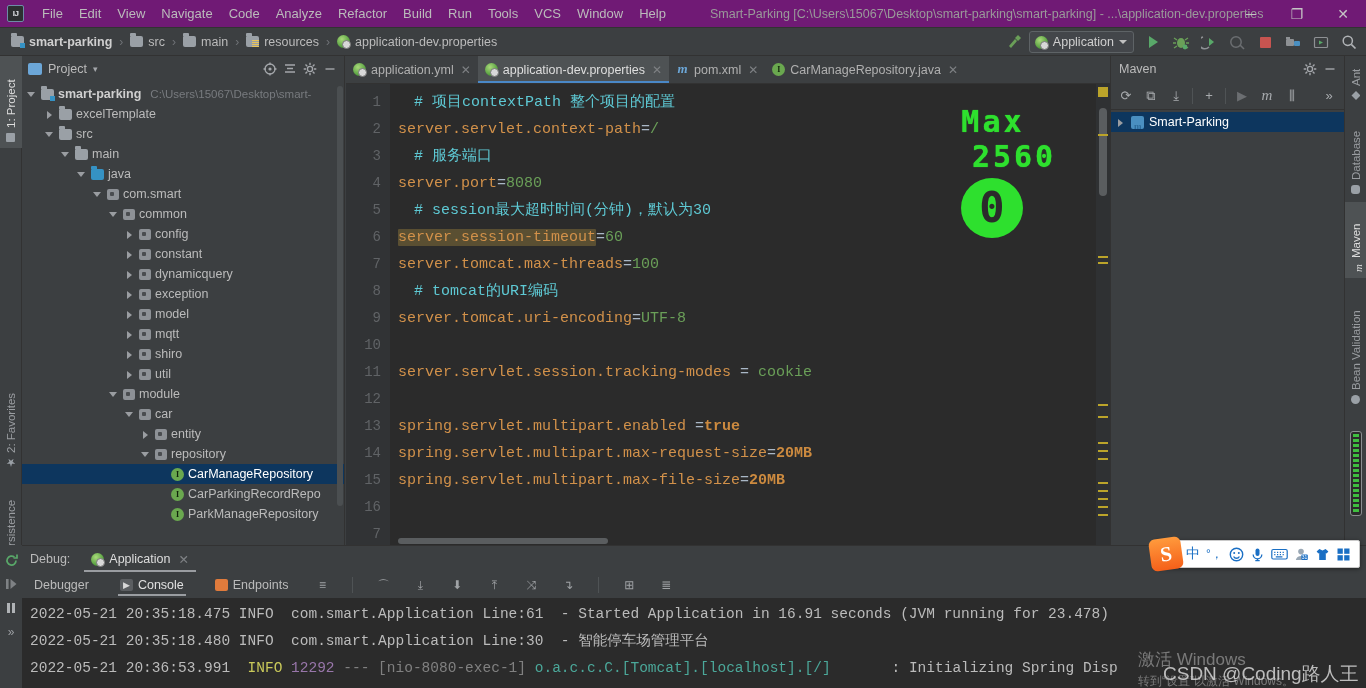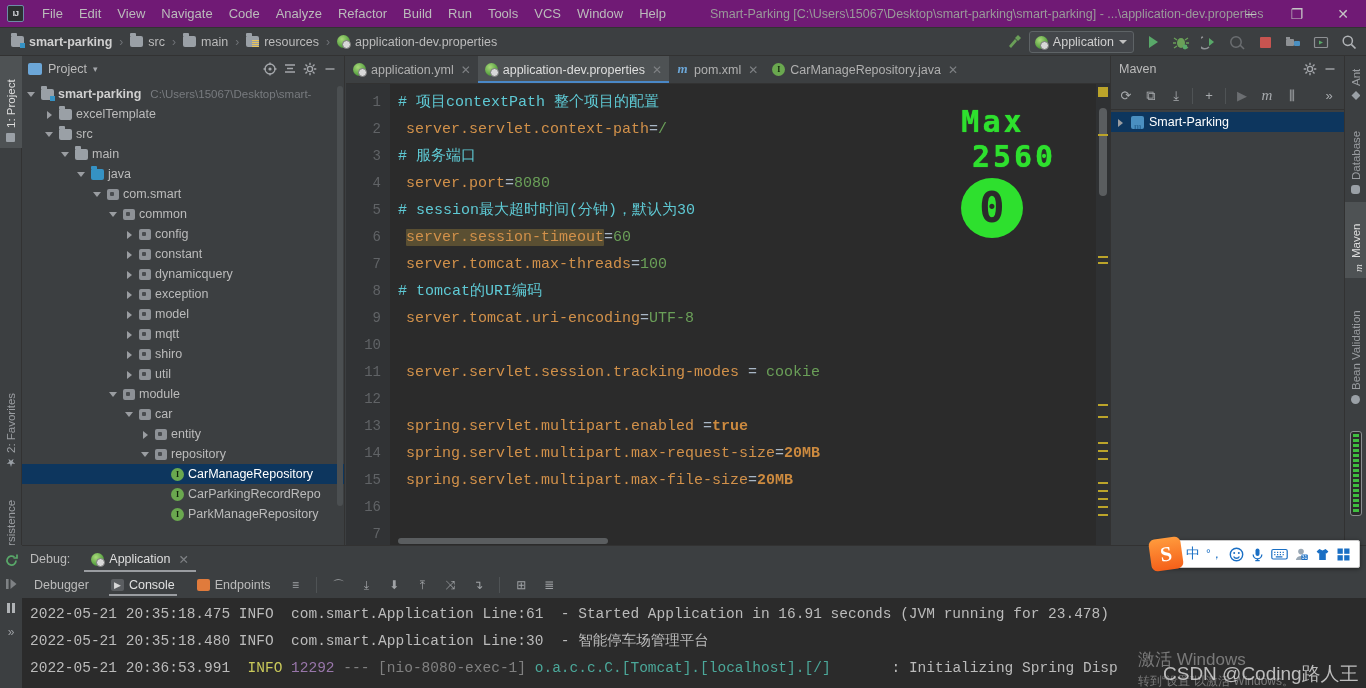--- a/index.html
+++ b/index.html
@@ -224,22 +224,22 @@
     position: relative; overflow: hidden;
   }
   .cline {
     height: 27px; line-height: 27px; font-size: 15px; white-space: pre;
     font-family: "Liberation Mono", monospace;
   }
   .cline.hl-bg { position: relative; }
   .cline .hl {
     background: #5a4f32; border-radius: 1px;
   }
-  .c-comment { color: #5ec9d4; }
-  .c-key { color: #d2914a; margin-left: 8px; }
+  .c-comment { color: #5ec9d4; margin-left: 16px; }
+  .c-key { color: #d2914a; }
   .c-val { color: #6a9f58; }
   .c-op { color: #a9b7c6; }
   .c-bool { color: #cc8a3f; font-weight: bold; }
 
   
   .ed-scroll {
     position: absolute; right: 0; top: 0; width: 14px; height: 100%;
     background: #2f3133;
   }
   .ed-thumb {
@@ -321,21 +321,21 @@
   .dbg-tab {
     display: flex; align-items: center; gap: 5px; padding: 3px 7px;
     font-size: 12.5px; color: #dedede; position: relative;
   }
   .dbg-tab.active::after {
     content: ""; position: absolute; left: 0; bottom: -2px; width: 100%;
     height: 2px; background: #9a9da1;
   }
   .dbg-tab .x { color: #7e8184; margin-left: 3px; }
   .dbg-sub {
-    height: 26px; display: flex; align-items: center; gap: 6px;
+    height: 26px; display: flex; align-items: center; gap: 15px;
     padding-left: 4px; flex: none;
   }
   .subtab {
     display: flex; align-items: center; gap: 5px; padding: 4px 8px;
     font-size: 12.5px; color: #bbbbbb; position: relative;
   }
   .subtab.active { color: #e0e0e0; }
   .subtab.active::after {
     content: ""; position: absolute; left: 6px; bottom: 0; right: 6px;
     height: 2px; background: #9a9da1;

